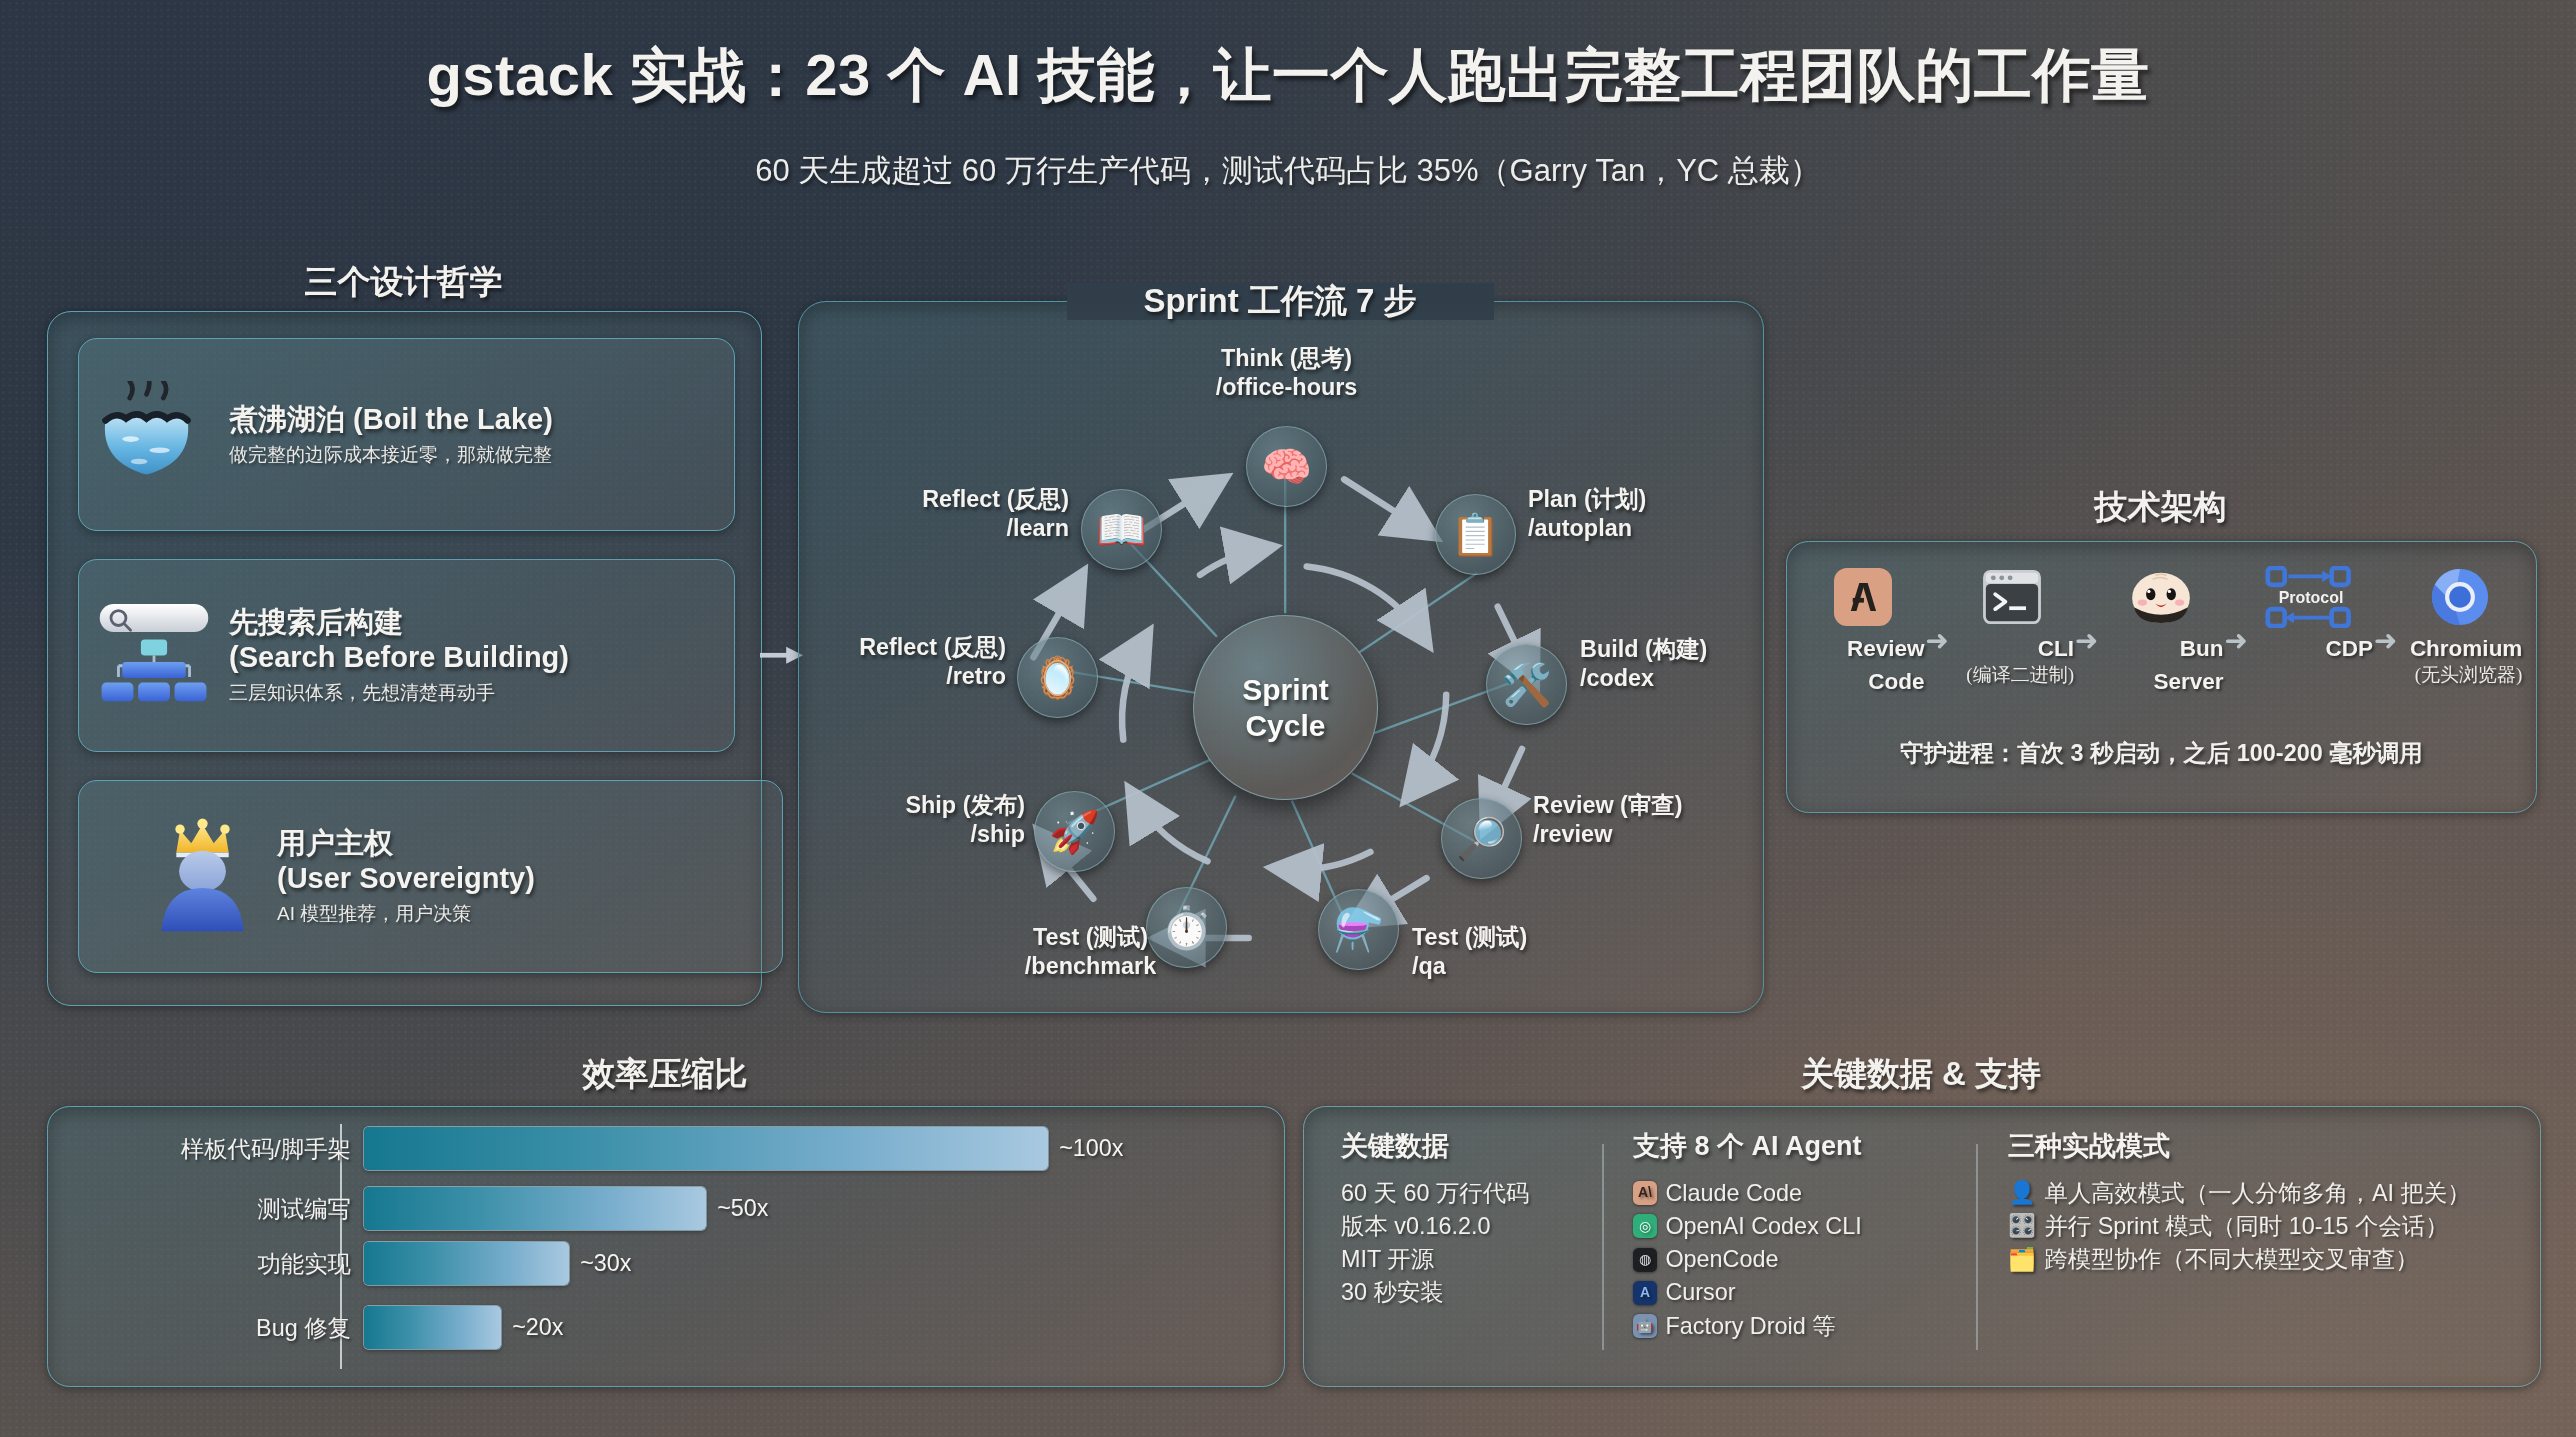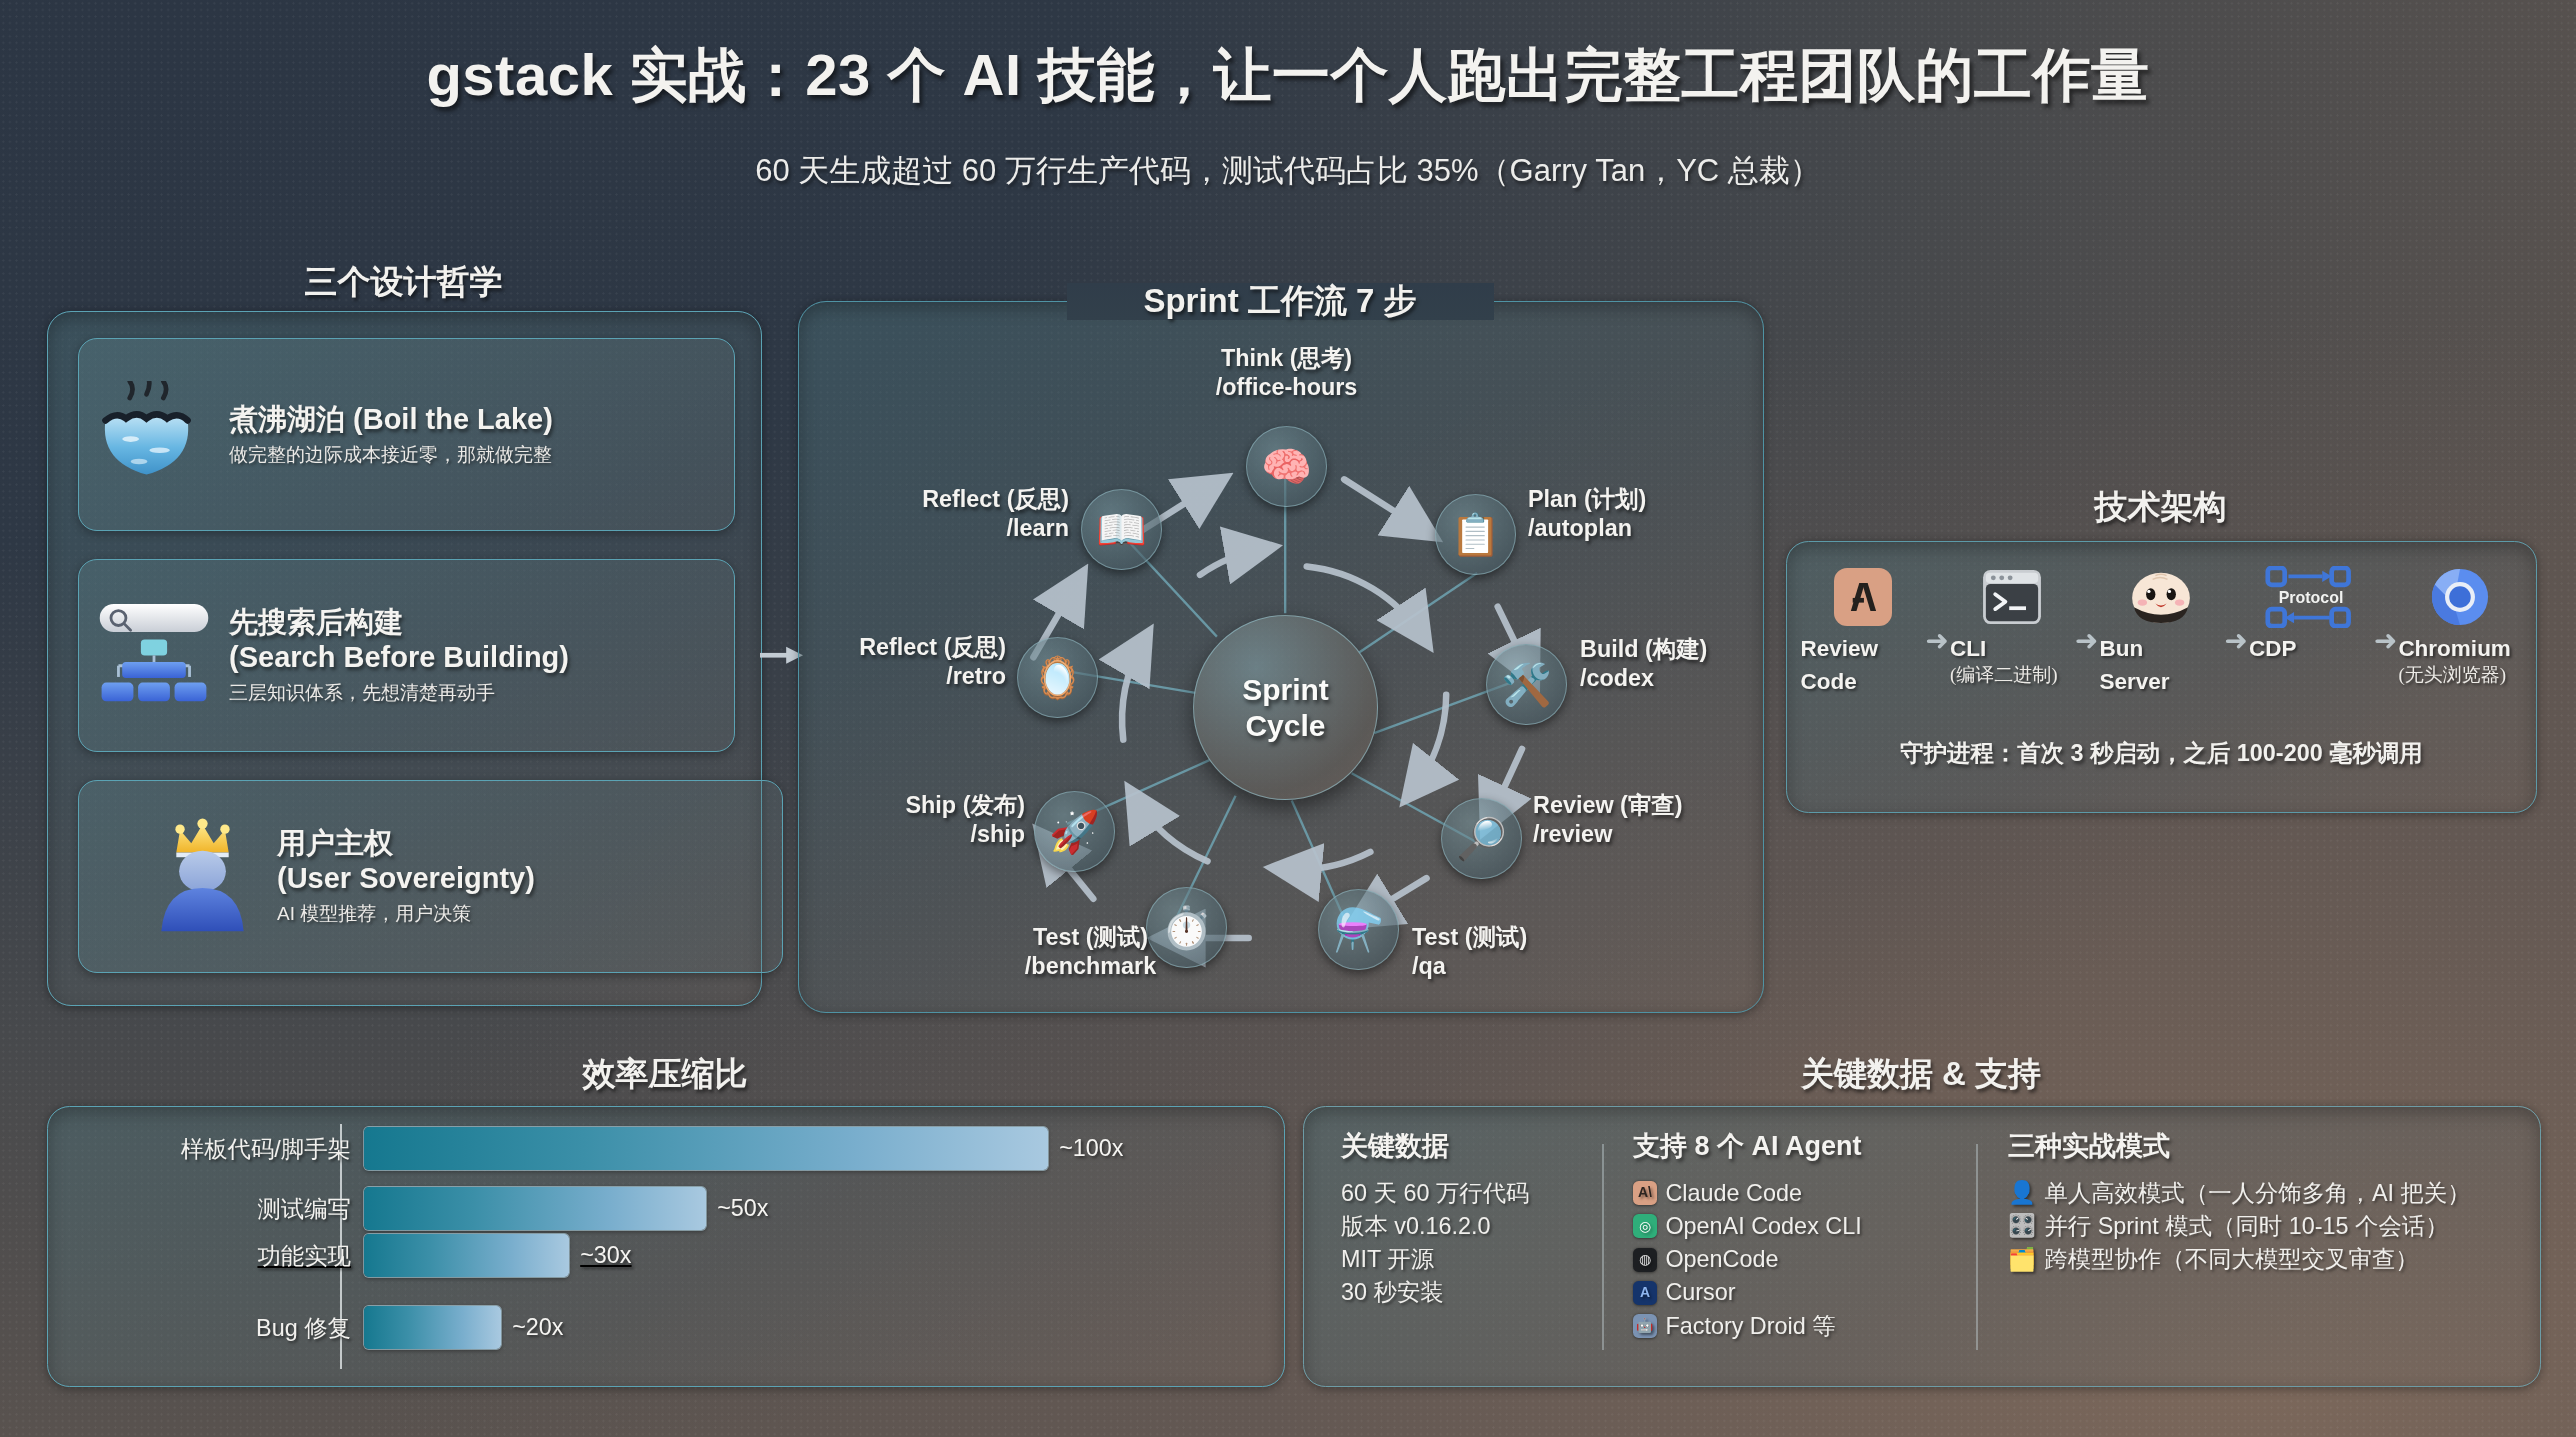--- a/index.html
+++ b/index.html
@@ -90,21 +90,21 @@
   .nlabel{
     position:absolute;font-size:23.4px;font-weight:bold;color:#f4f3f0;line-height:1.22;
     text-shadow:1.9px 2.8px 3.7px rgba(0,0,0,.55);white-space:nowrap;
   }
   .nlabel .cmd{font-weight:bold;display:block;}
 
   
   #tech{left:1786px;top:541px;width:749px;height:270px;border-color:#5c9aa8;border-radius:22.5px;}
   #tech-title{left:1786px;top:485px;width:749px;}
   .tech-row{position:absolute;left:0;top:24px;width:749px;display:flex;align-items:flex-start;justify-content:space-around;padding:0 13px;box-sizing:border-box;}
-  .tech-item{width:124px;text-align:left;}
+  .tech-item{width:124px;text-align:right;}
   .tech-ico{height:62px;display:flex;align-items:center;justify-content:center;}
   .tech-l1{font-size:22.5px;font-weight:bold;color:#f4f3f0;margin-top:7.5px;text-shadow:1.9px 1.9px 2.8px rgba(0,0,0,.5);}
   .tech-l2{font-size:19px;color:#eceae6;text-shadow:1.9px 1.9px 2.8px rgba(0,0,0,.5);font-family:Liberation Serif, serif;}
   .tech-arrow{align-self:center;margin-top:19px;font-size:28px;color:#b9c3c8;}
   .tech-note{position:absolute;left:0;top:195px;width:749px;text-align:center;font-size:23.4px;font-weight:bold;color:#f2f1ee;text-shadow:1.9px 2.8px 3.7px rgba(0,0,0,.5);}
 
   
   #chart-title{left:47px;top:1052px;width:1236px;}
   #chart{left:47px;top:1106px;width:1236px;height:279px;border-color:#5ba3b4;border-radius:22.5px;}
   .chart-inner{position:absolute;inset:0;padding:13px 0 13px 0;}
@@ -475,21 +475,21 @@
           <div class="crow" style="top: 19px;">
             <div class="clabel">样板代码/脚手架</div>
             <div class="cbar" style="width: 684px;"></div>
             <div class="cval">~100x</div>
           </div>
           <div class="crow" style="top: 79px;">
             <div class="clabel">测试编写</div>
             <div class="cbar" style="width: 342px;"></div>
             <div class="cval">~50x</div>
           </div>
-          <div class="crow" style="top: 126px; text-decoration: underline;">
+          <div class="crow" style="top: 134px;">
             <div class="clabel">功能实现</div>
             <div class="cbar" style="width: 205px;"></div>
             <div class="cval">~30x</div>
           </div>
           <div class="crow" style="top: 198px;">
             <div class="clabel">Bug 修复</div>
             <div class="cbar" style="width: 137px;"></div>
             <div class="cval">~20x</div>
           </div>
         </div>

